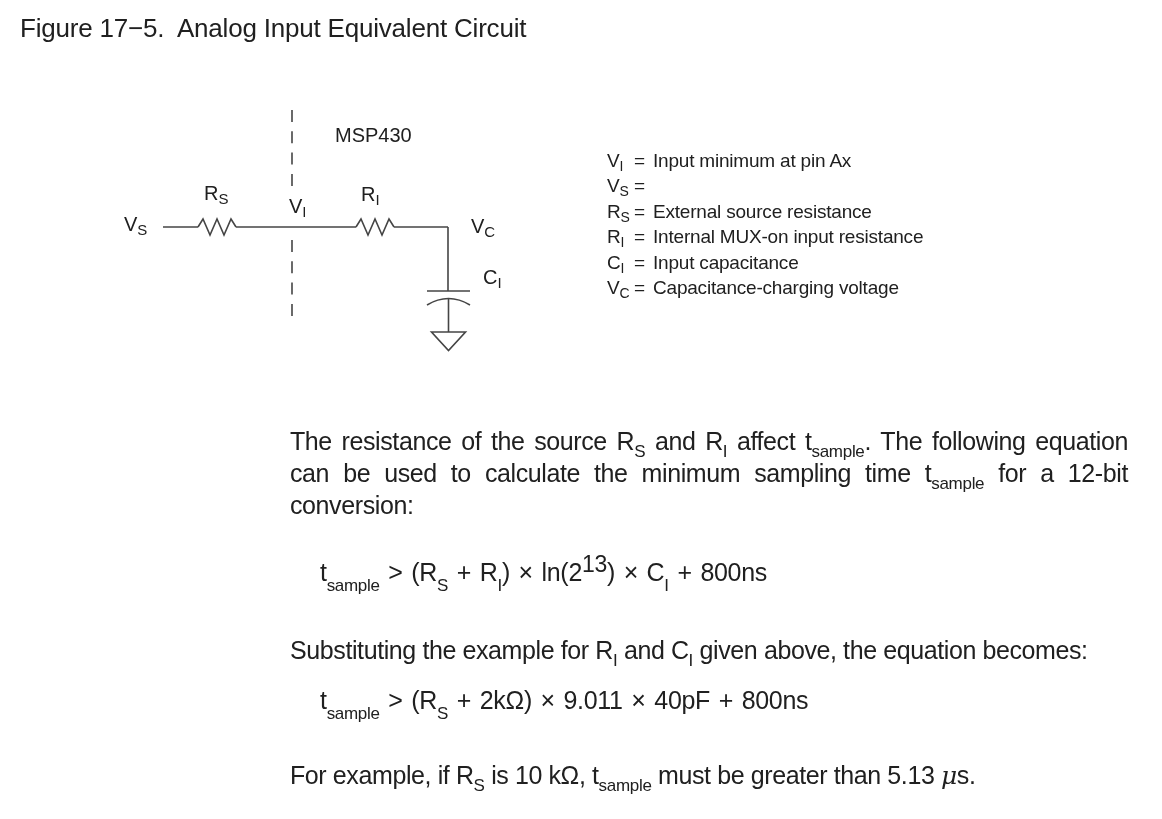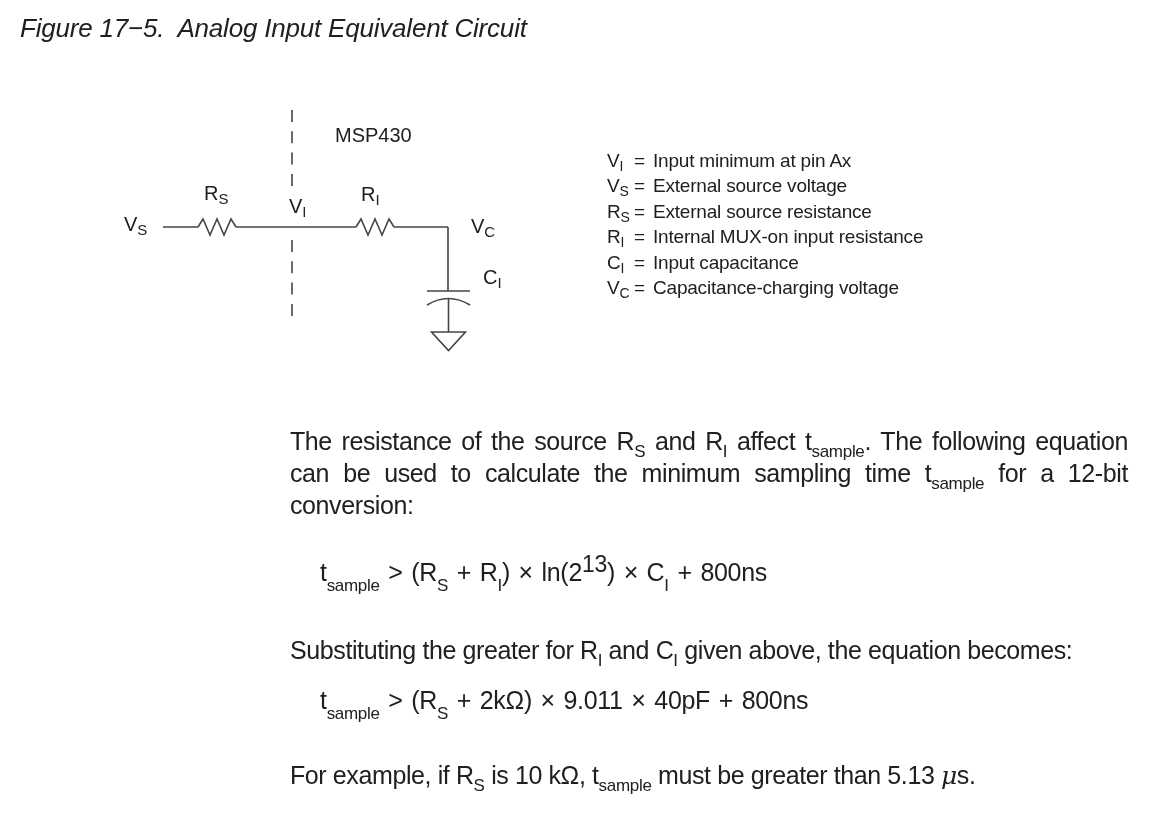--- a/index.html
+++ b/index.html
@@ -7,21 +7,21 @@
     width:1162px; height:819px; position:relative;
     background:#ffffff; color:#202020;
     font-family:"Liberation Sans", sans-serif;
     overflow:hidden;
   }
   .abs { position:absolute; }
 
   
   #fig-title {
     left:20px; top:13px;
-    font-size:26px; font-style:italic; letter-spacing:-0.2px;
+    font-size:26px; letter-spacing:-0.2px;
     white-space:pre;
   }
 
   
   #circuit-svg { left:0; top:0; }
 
   
   .clabel { font-size:20px; line-height:1; white-space:nowrap; }
   .clabel sub { font-size:15px; vertical-align:-4px; line-height:0; }
   #vs-label  { left:124px; top:214px; }
@@ -84,21 +84,20 @@
 
 <div class="abs" id="legend">
   <div class="legend-row">
       <span class="lsym"><span>V</span><sub>I</sub></span>
       <span class="leq">=</span>
       <span class="ldesc">Input minimum at pin Ax</span>
     </div>
   <div class="legend-row">
       <span class="lsym"><span>V</span><sub>S</sub></span>
       <span class="leq">=</span>
-      <span class="ldesc">External source voltage</span>
     </div>
   <div class="legend-row">
       <span class="lsym"><span>R</span><sub>S</sub></span>
       <span class="leq">=</span>
       <span class="ldesc">External source resistance</span>
     </div>
   <div class="legend-row">
       <span class="lsym"><span>R</span><sub>I</sub></span>
       <span class="leq">=</span>
       <span class="ldesc">Internal MUX-on input resistance</span>
@@ -116,17 +115,17 @@
 </div>
 
 <div class="abs body-text para" id="p1">
   <div class="jline"><span>The resistance of the source R</span><sub class="bsub">S</sub><span> and R</span><sub class="bsub">I</sub><span> affect t</span><sub class="bsub">sample</sub><span>. The following equation</span></div>
   <div class="jline"><span>can be used to calculate the minimum sampling time t</span><sub class="bsub">sample</sub><span> for a 12-bit</span></div>
   <div class="lline"><span>conversion:</span></div>
 </div>
 
 <div class="abs eq" id="eq1"><span>t</span><sub>sample</sub><span> &gt; (R</span><sub>S</sub><span> + R</span><sub>I</sub><span>) × ln(2</span><sup>13</sup><span>) × C</span><sub>I</sub><span> + 800ns</span></div>
 
-<div class="abs body-text para lline" id="p2"><span>Substituting the greater for R</span><sub class="bsub">I</sub><span> and C</span><sub class="bsub">I</sub><span> given above, the equation becomes:</span></div>
+<div class="abs body-text para lline" id="p2"><span>Substituting the example for R</span><sub class="bsub">I</sub><span> and C</span><sub class="bsub">I</sub><span> given above, the equation becomes:</span></div>
 
 <div class="abs eq" id="eq2"><span>t</span><sub>sample</sub><span> &gt; (R</span><sub>S</sub><span> + 2kΩ) × 9.011 × 40pF + 800ns</span></div>
 
 <div class="abs body-text para lline" id="p3"><span>For example, if R</span><sub class="bsub">S</sub><span> is 10 kΩ, t</span><sub class="bsub">sample</sub><span> must be greater than 5.13 </span><span class="mu">μ</span><span>s.</span></div>
 
 </body></html>

